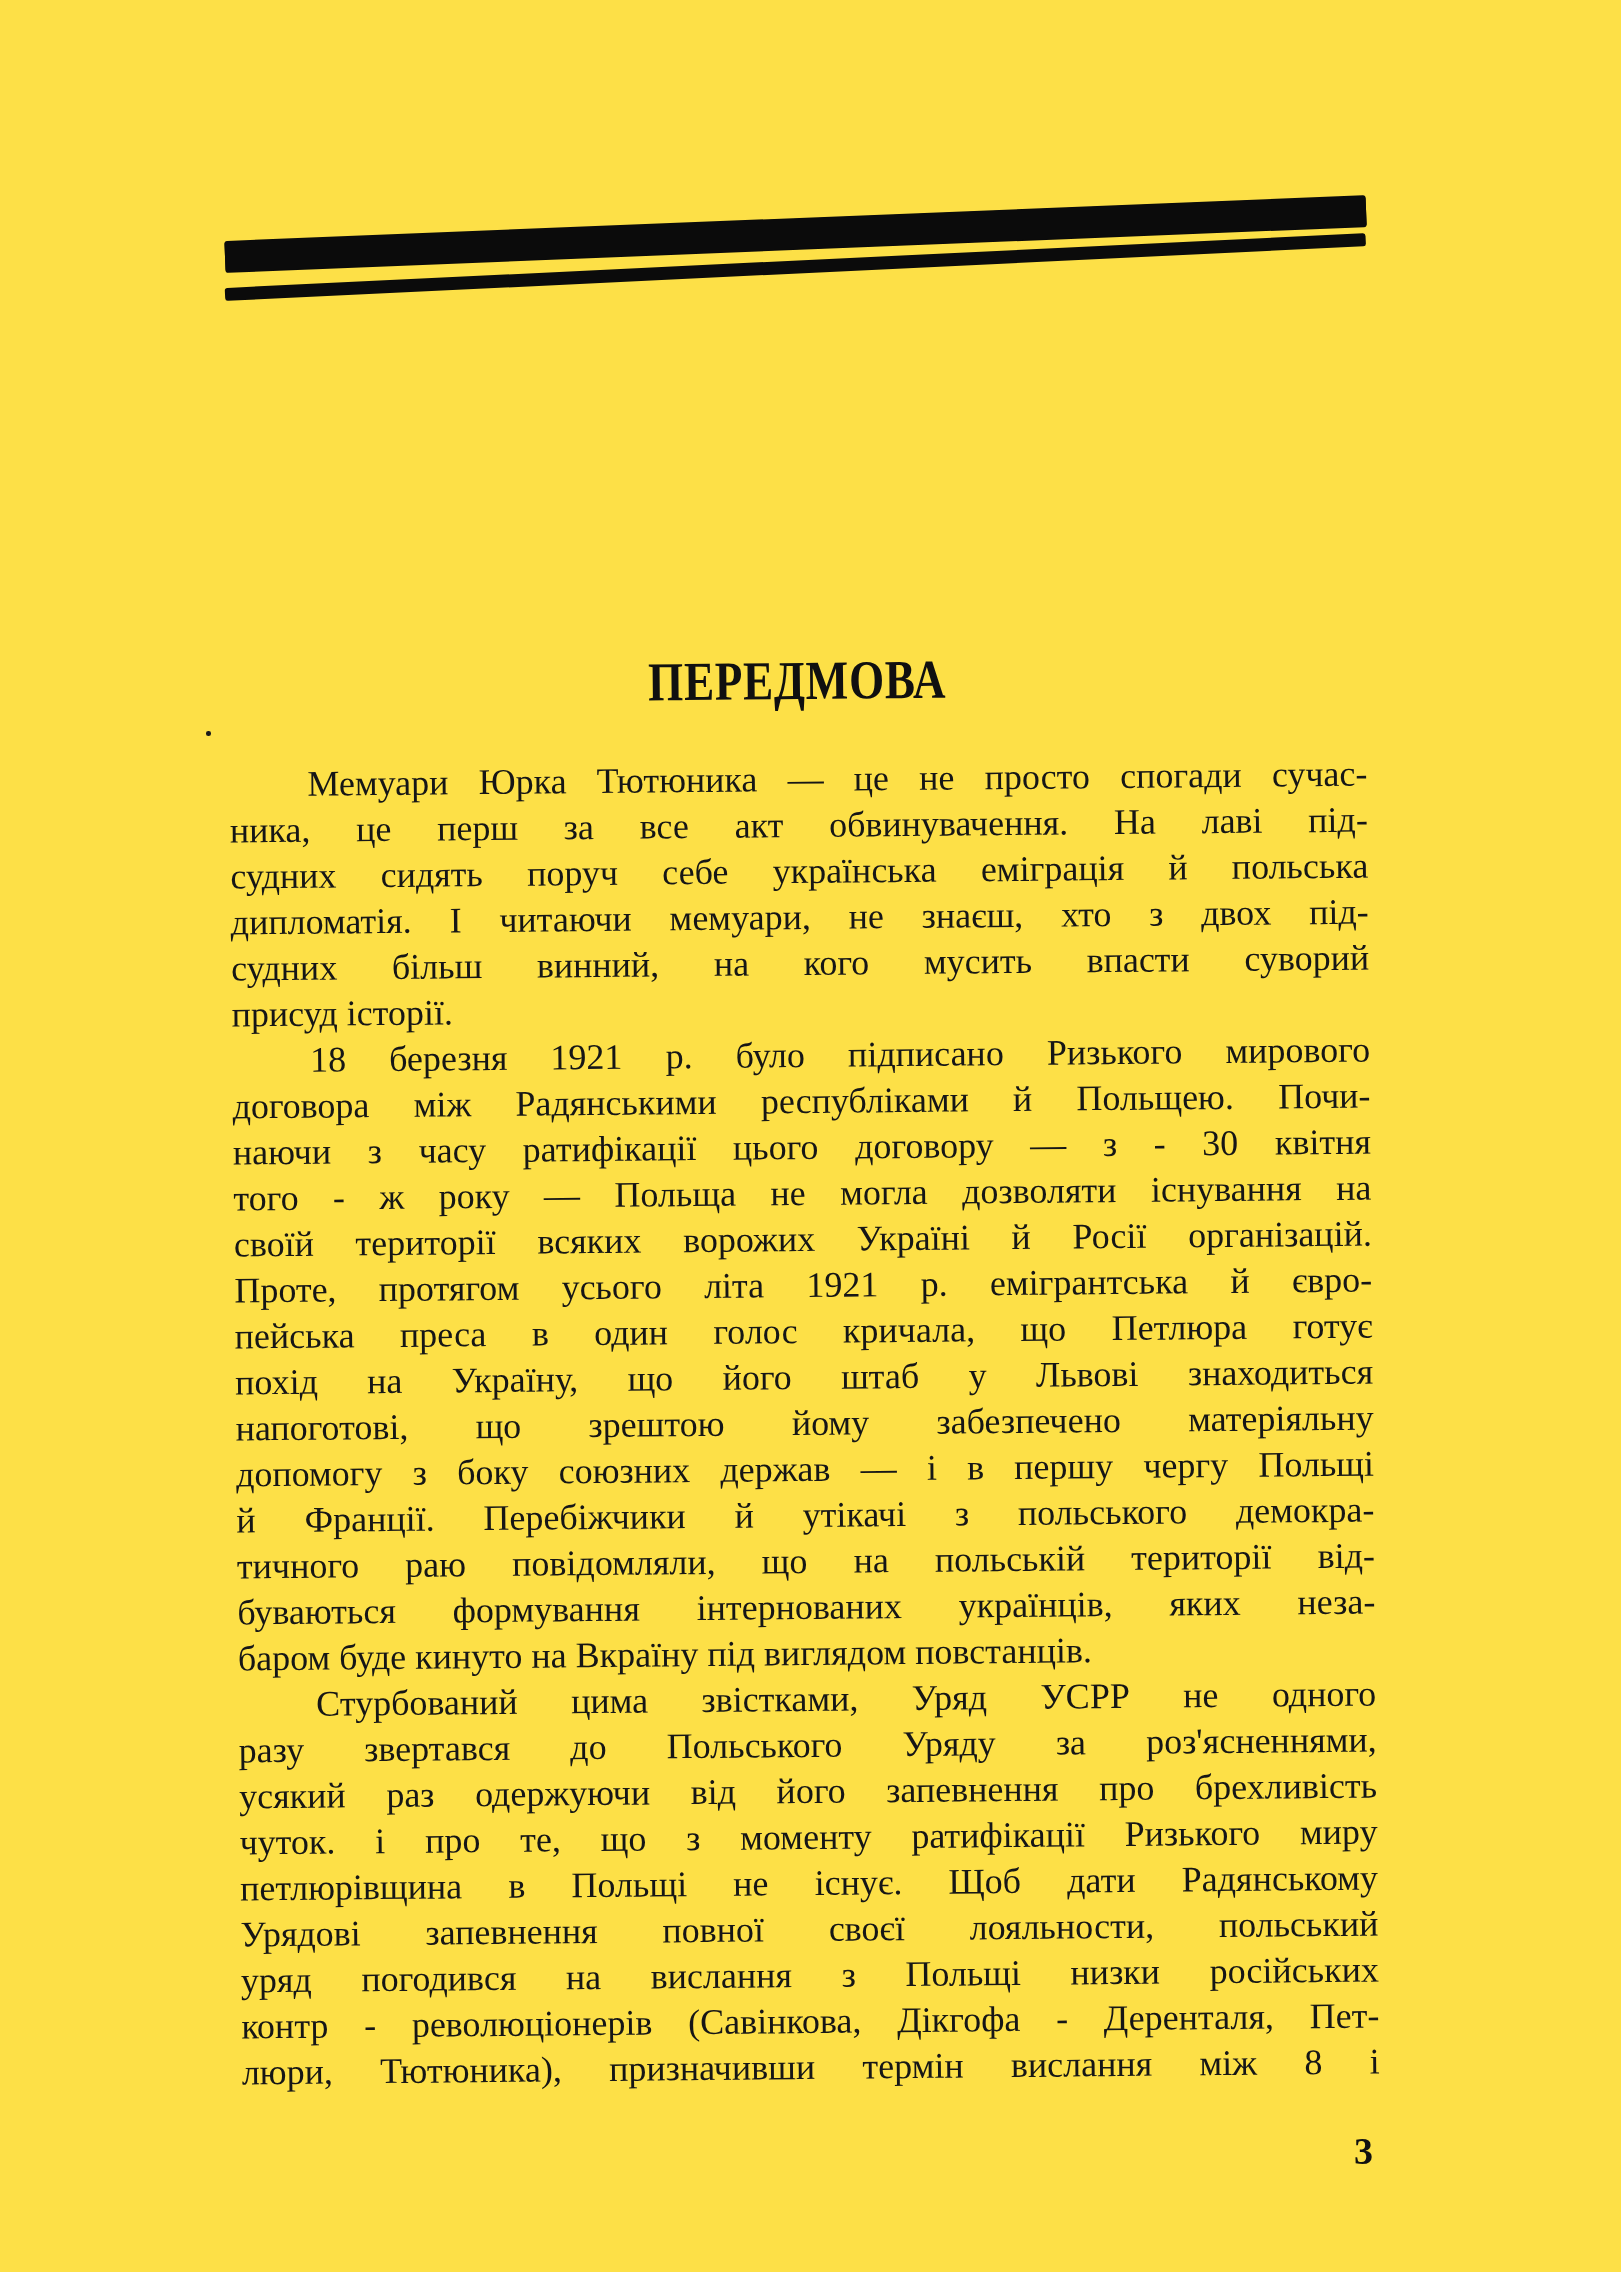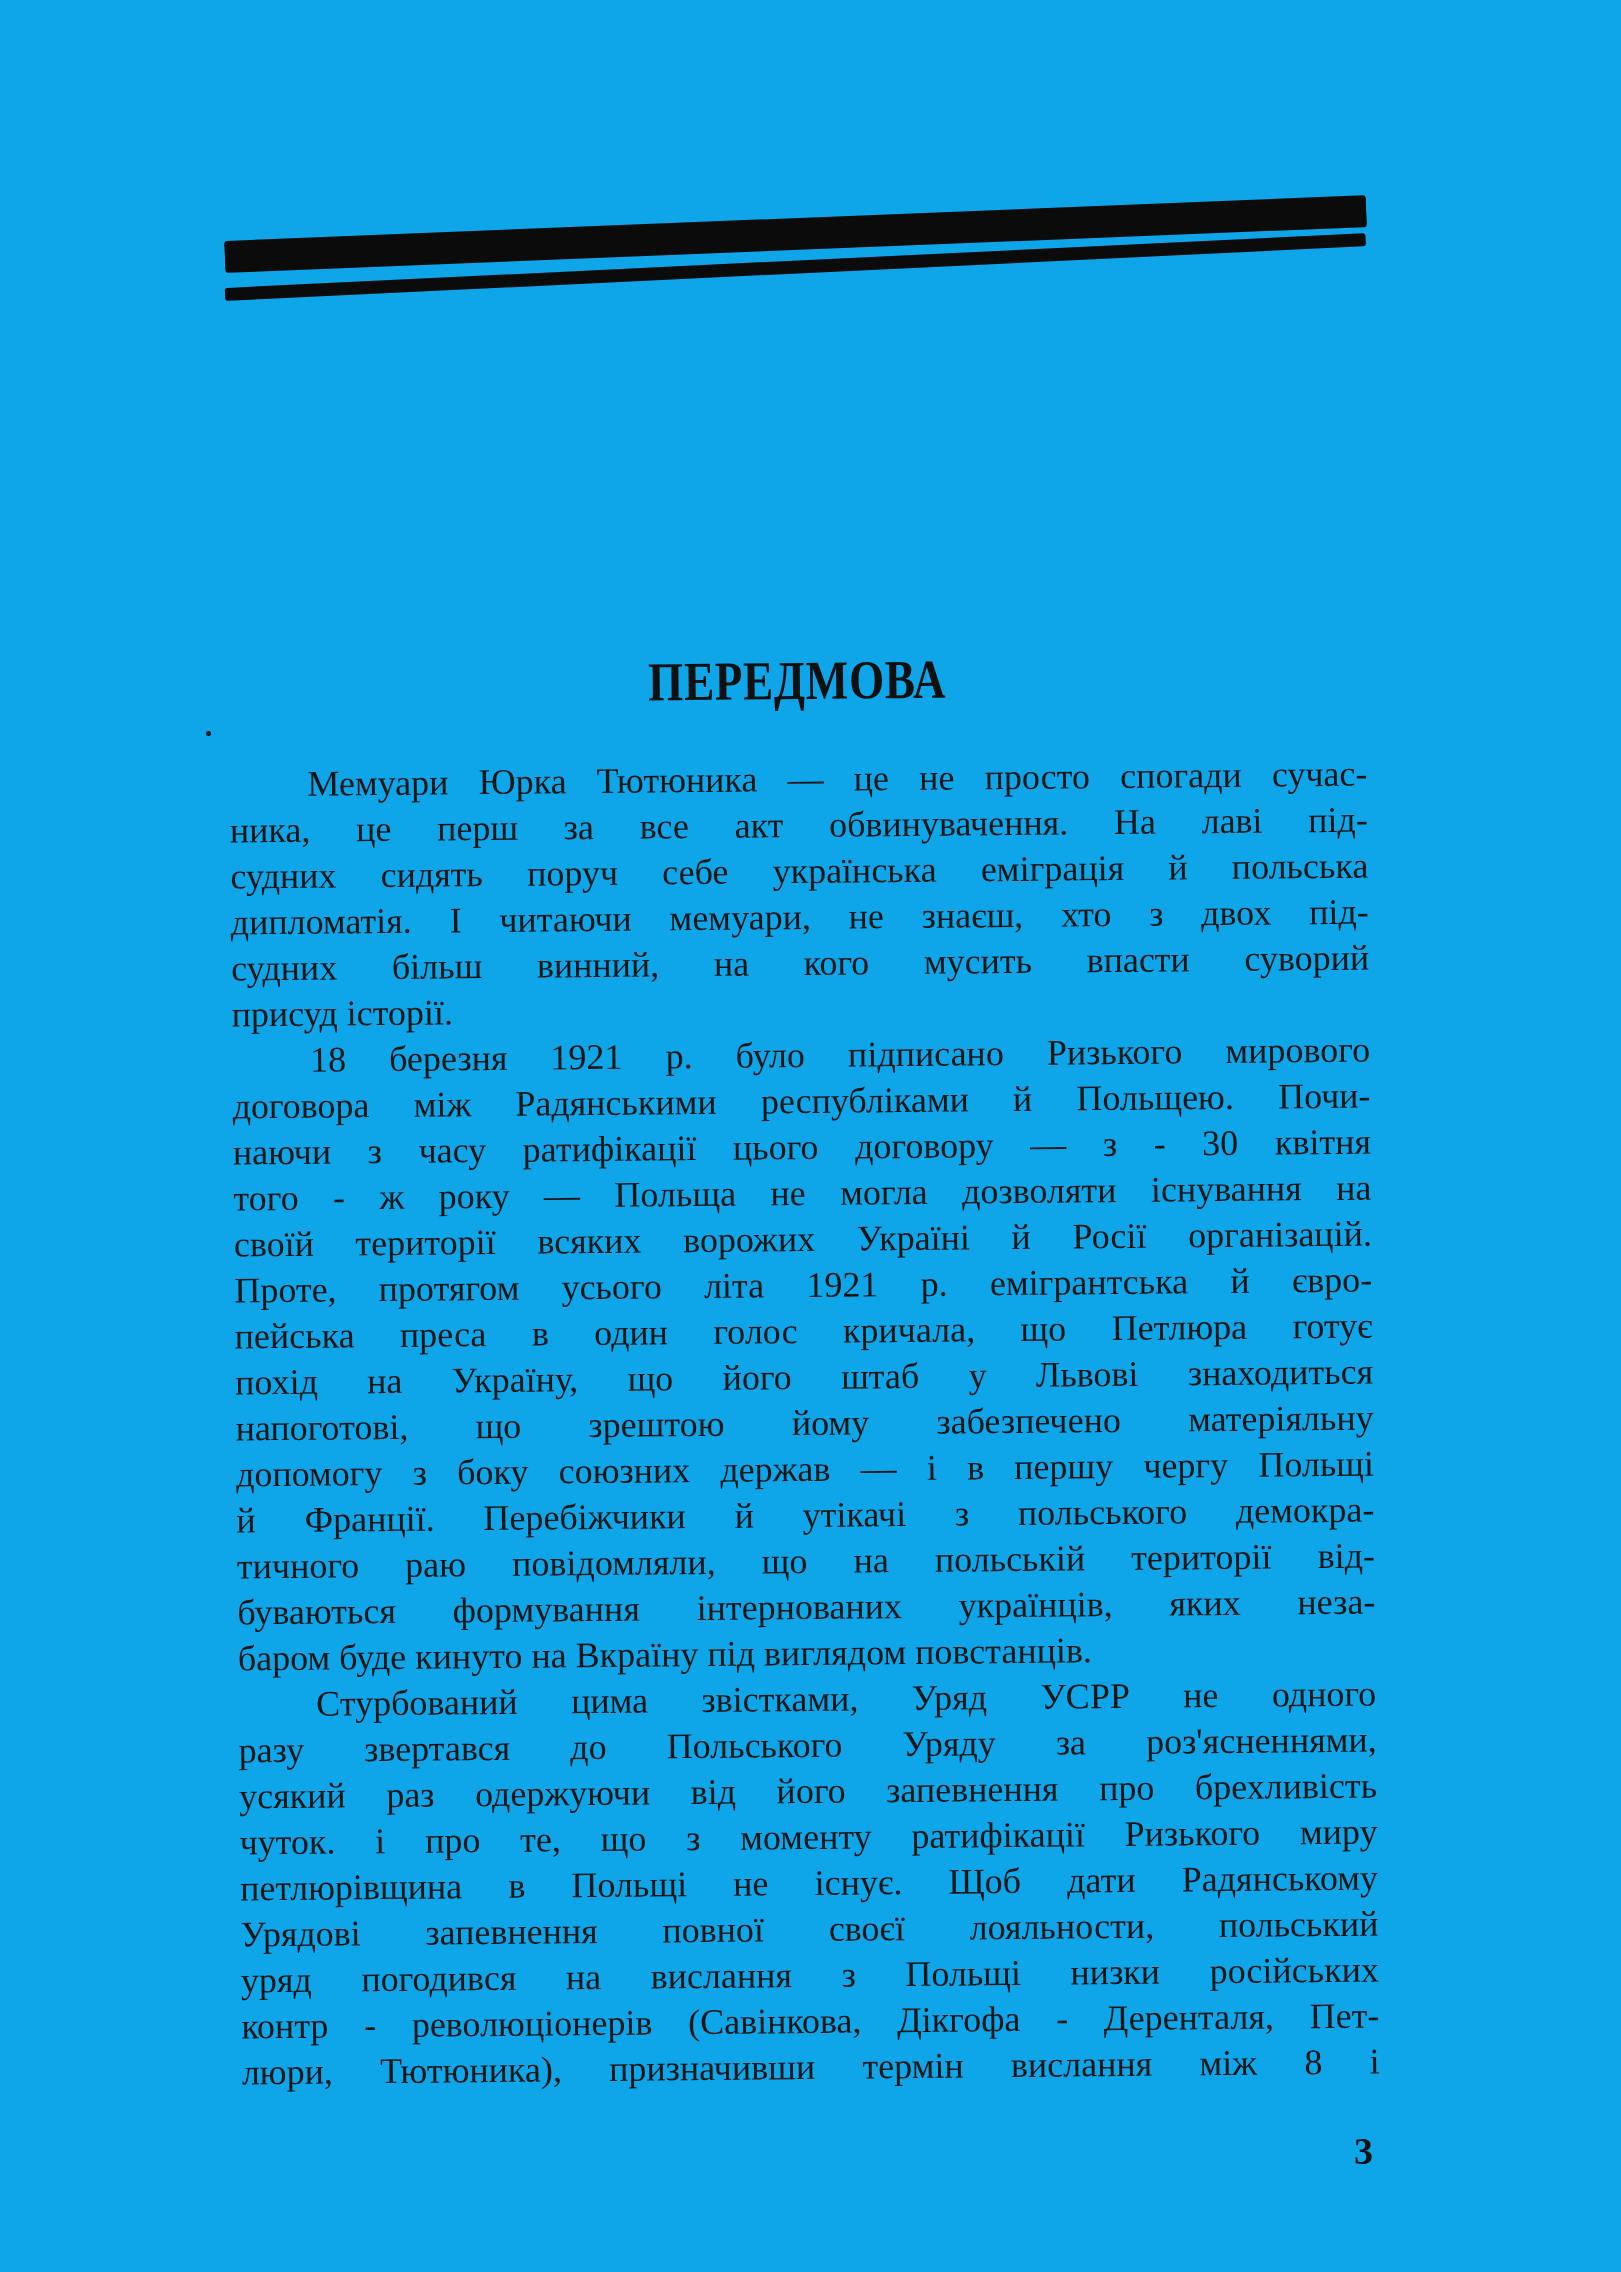--- a/index.html
+++ b/index.html
@@ -1,21 +1,21 @@
 <!DOCTYPE html>
 <html style="font-size:14.5px"><head>
 <meta charset="utf-8">
 <style>
   html,body { margin:0; padding:0; background:#ffffff; }
   body {
     width:1622px; height:2273px; position:relative; overflow:hidden;
     font-family:"Liberation Serif","DejaVu Serif",serif;
     color:#141414;
   }
-  .page { position:absolute; inset:0; background:#0ea5e9; }
+  .page { position:absolute; inset:0; background:#fde047; }
 
   
   .bar { position:absolute; left:225px; width:1142px; background:#0b0b0b; transform-origin:left center; border-radius:2.7px; }
   .bar.thick { top:241px; height:31px; transform:rotate(-2.3deg); box-shadow:0 0.9px 0 #0b0b0b; }
   .bar.thin  { top:288px; height:12.7px; transform:rotate(-2.75deg); }
 
   .speck { position:absolute; left:206px; top:731px; width:4.5px; height:4.5px; background:#1a1a1a; border-radius:50%; }
 
   .content {
     position:absolute; left:235px; top:636px; width:1138px;

